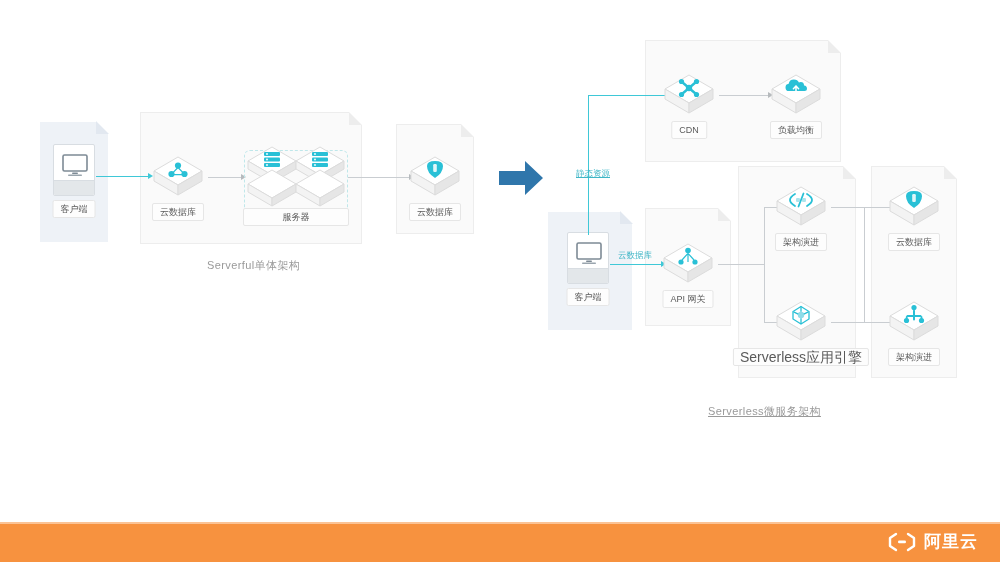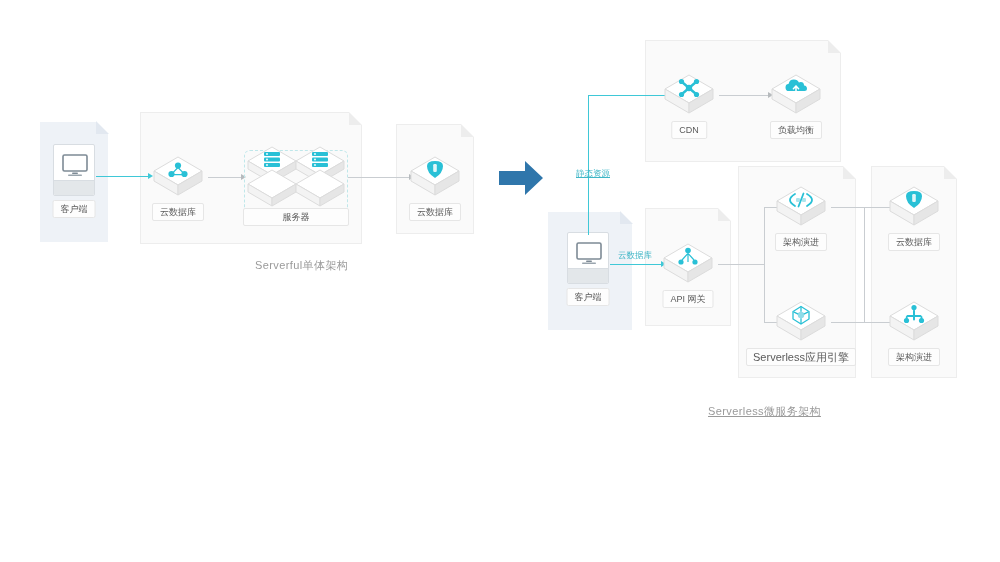--- a/index.html
+++ b/index.html
@@ -46,21 +46,21 @@
   }
   .cube svg{display:block;width:56px;height:48px;}
   .node-label{
     position:absolute;left:50%;transform:translateX(-50%);
     top:26px;white-space:nowrap;
     background:#fdfdfd;border:1px solid #e6e6e6;
     border-radius:2px;
     padding:2px 7px;
     font-size:9px;color:#5a5a5a;line-height:12px;
   }
-  .node-label.wide{padding:2px 6px;font-size:11px;}
+  .node-label.wide{padding:2px 6px;font-size:14px;}
 
   
   .client-node{position:absolute;width:0;height:0;}
   .client-box{
     position:absolute;left:-21px;top:-26px;
     width:42px;height:52px;
     background:#ffffff;border:1px solid #d8dde2;
     border-radius:2px;box-sizing:border-box;
     overflow:hidden;
   }
@@ -254,21 +254,21 @@
           <polygon points="28,4 52,18 28,32 4,18" fill="#ffffff" stroke="#dcdcdc" stroke-width="1"></polygon>
           <polygon points="4,18 28,32 28,42 4,28" fill="#f3f3f3" stroke="#dcdcdc" stroke-width="1"></polygon>
           <polygon points="52,18 28,32 28,42 52,28" fill="#e6e6e6" stroke="#dcdcdc" stroke-width="1"></polygon>
           <path d="M20 13 q0-5 8-5 q8 0 8 5 q0 7-8 12 q-8-5-8-12 z" fill="#29c0d6"></path>
           <rect x="26.2" y="11" width="3.6" height="8" rx="1.2" fill="#ffffff" opacity=".85"></rect>
         </svg>
       </div>
       <div class="node-label">云数据库</div>
     </div>
 
-    <div class="caption" style="left:207px;top:258px;margin-left:48px;">Serverful单体架构</div>
+    <div class="caption" style="left:207px;top:258px;">Serverful单体架构</div>
   </div>
 
   <div class="big-arrow" style="left:497px;top:158px;">
     <svg width="48" height="40" viewBox="0 0 48 40" aria-hidden="true">
       <path d="M2 13 H28 V3 L46 20 L28 37 V27 H2 Z" fill="#2f76ab"></path>
     </svg>
   </div>
 
   <div>
 
@@ -440,14 +440,31 @@
             <rect x="34.6" y="18" width="1.8" height="4" rx="0.9"></rect>
           </g>
         </svg>
       </div>
       <div class="node-label">架构演进</div>
     </div>
 
     <div class="caption" style="left:708px;top:404px;text-decoration:underline;">Serverless微服务架构</div>
   </div>
 
+  <div class="footer">
+    <div class="topline"></div>
+    <div class="chev" style="left:300px;"></div>
+    <div class="chev c2" style="left:560px;"></div>
+    <div class="chev" style="left:700px;"></div>
+
+    <div class="logo">
+      <div class="logo-mark">
+        <svg width="30" height="20" viewBox="0 0 30 20" aria-hidden="true">
+          <path d="M9 2 L3 6 L3 14 L9 18" fill="none" stroke="#ffffff" stroke-width="2.4" stroke-linecap="round" stroke-linejoin="round"></path>
+          <path d="M21 2 L27 6 L27 14 L21 18" fill="none" stroke="#ffffff" stroke-width="2.4" stroke-linecap="round" stroke-linejoin="round"></path>
+          <rect x="11" y="8.6" width="8" height="2.6" rx="1.3" fill="#ffffff"></rect>
+        </svg>
+      </div>
+      <div class="logo-text">阿里云</div>
+    </div>
+  </div>
 
 </div>
 
 </body></html>

